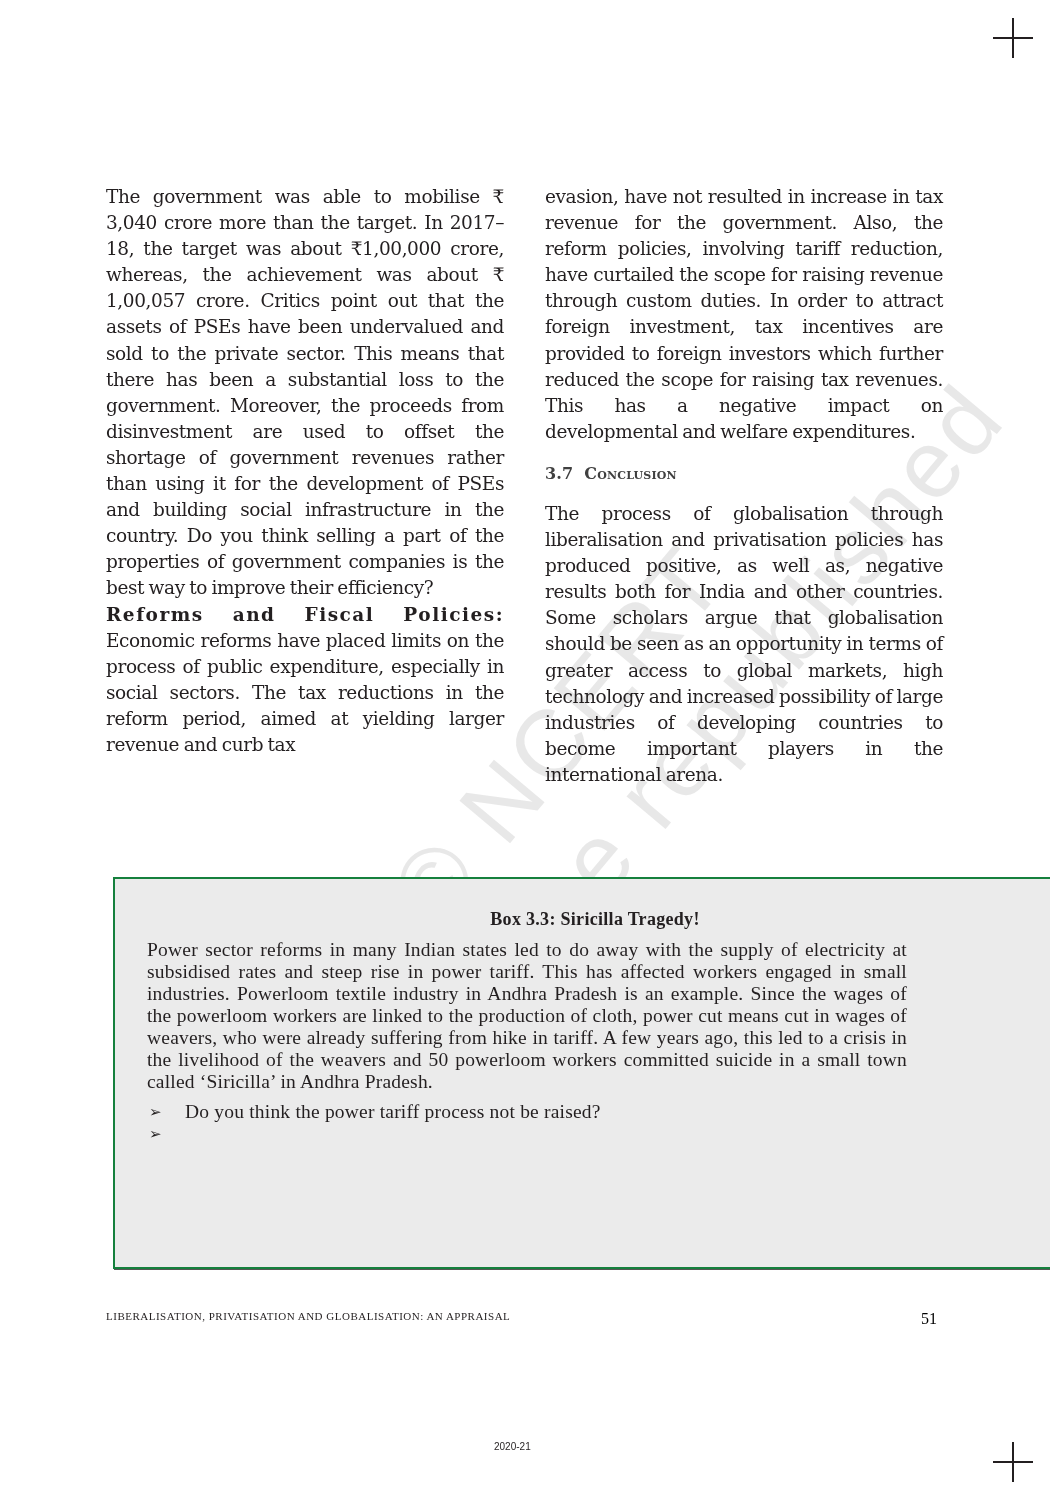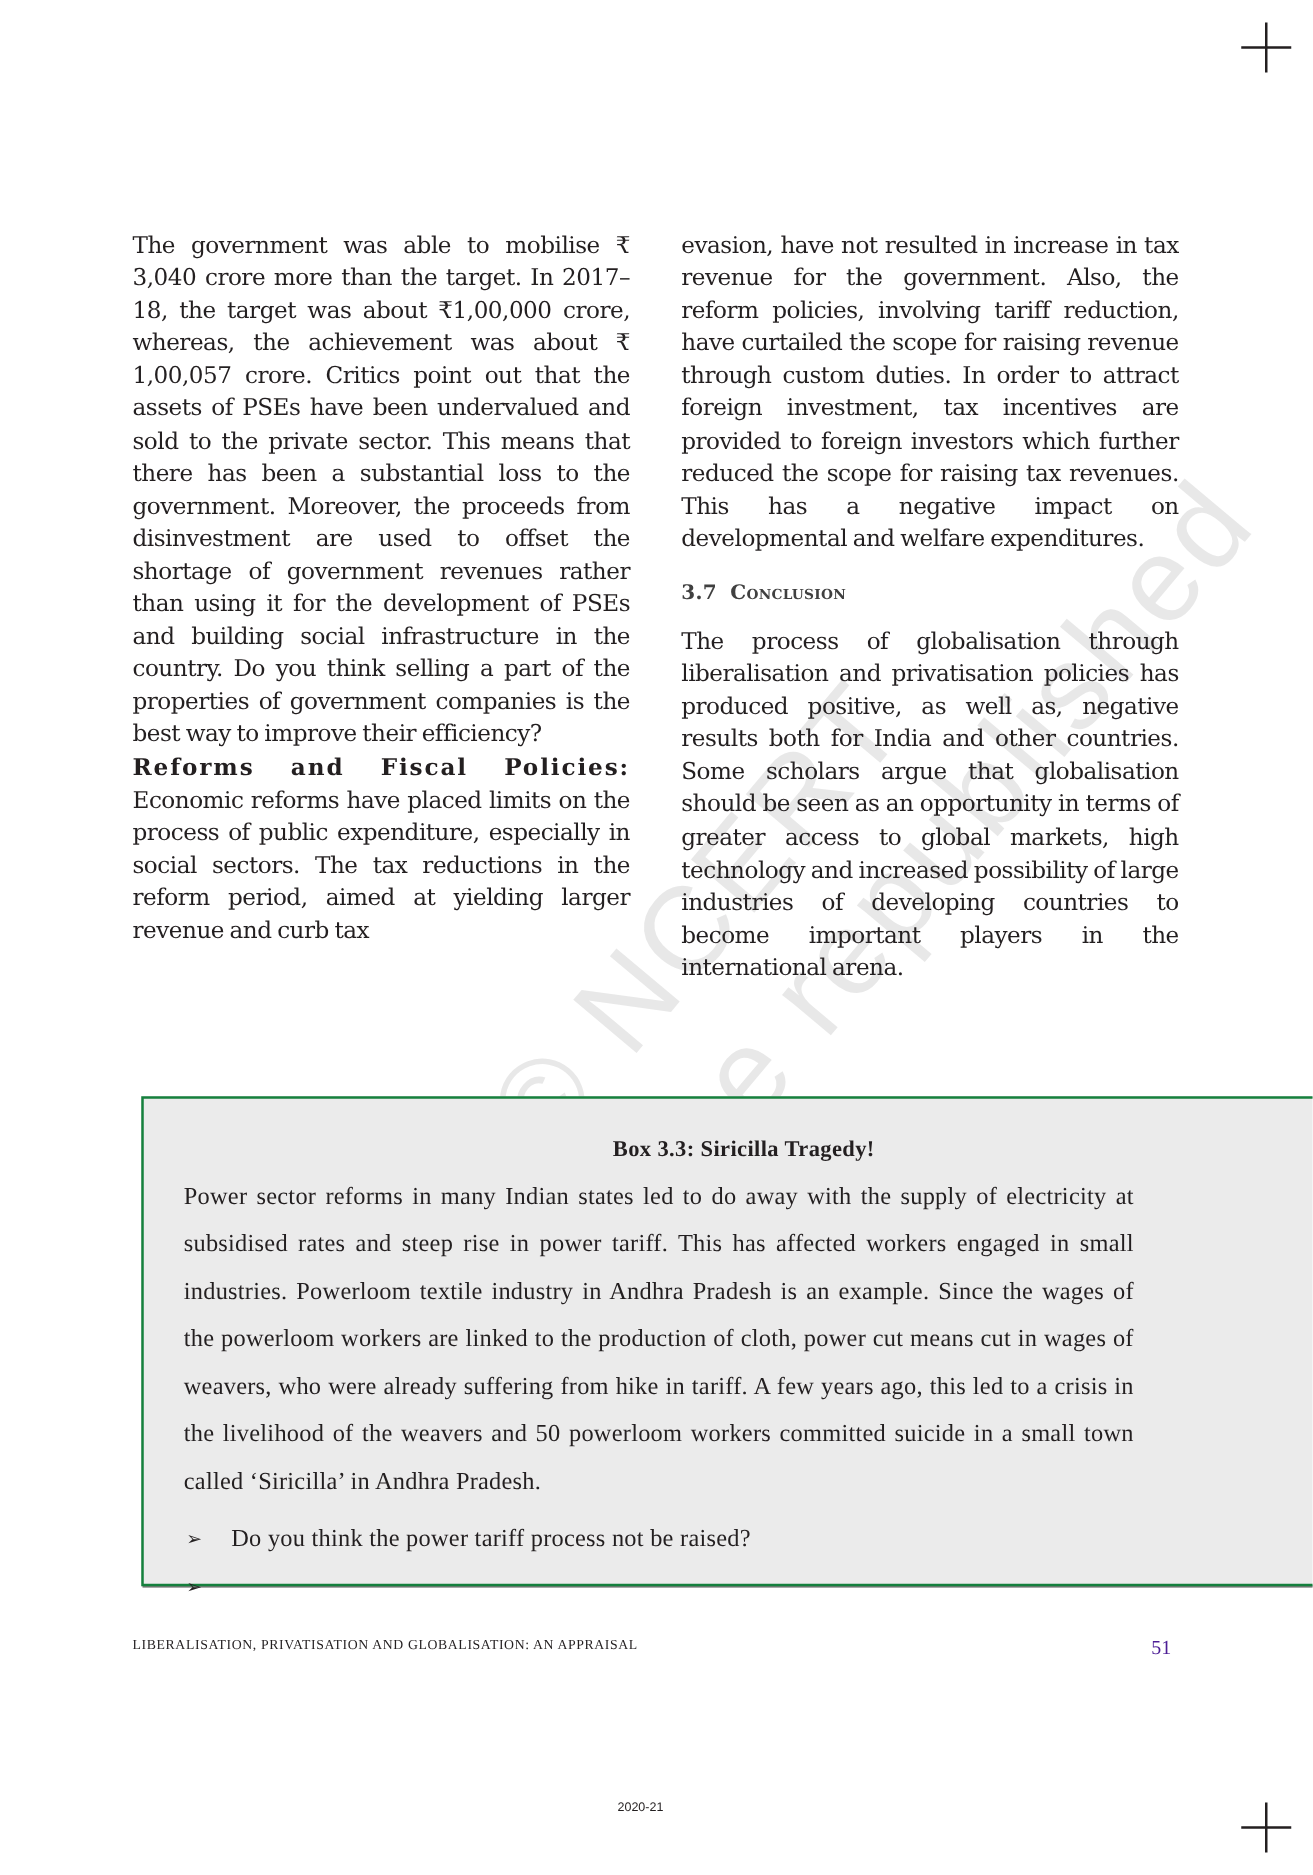--- a/index.html
+++ b/index.html
@@ -88,21 +88,21 @@
       font-size: 18px;
       letter-spacing: 0.3px;
     }
     .box-body {
       position: absolute;
       left: 32px;
       top: 60px;
       width: 760px;
       font-family: "Liberation Serif", serif;
       font-size: 19.5px;
-      line-height: 38px;
+      line-height: 22px;
       text-align: justify;
       letter-spacing: 0.2px;
     }
     .box-list {
       list-style: none;
       margin: 8px 0 0 0;
       padding: 0;
     }
     .box-list li {
       position: relative;
@@ -123,21 +123,21 @@
       font-size: 11px;
       letter-spacing: 0.5px;
       color: #231f20;
     }
     .page-number {
       position: absolute;
       left: 921px;
       top: 1310px;
       font-family: "Liberation Serif", serif;
       font-size: 16px;
-      color: #4c1d95;
+      color: #000000;
     }
     .year-stamp {
       position: absolute;
       left: 494px;
       top: 1441px;
       font-family: "Liberation Sans", sans-serif;
       font-size: 10px;
       color: #231f20;
     }
 

